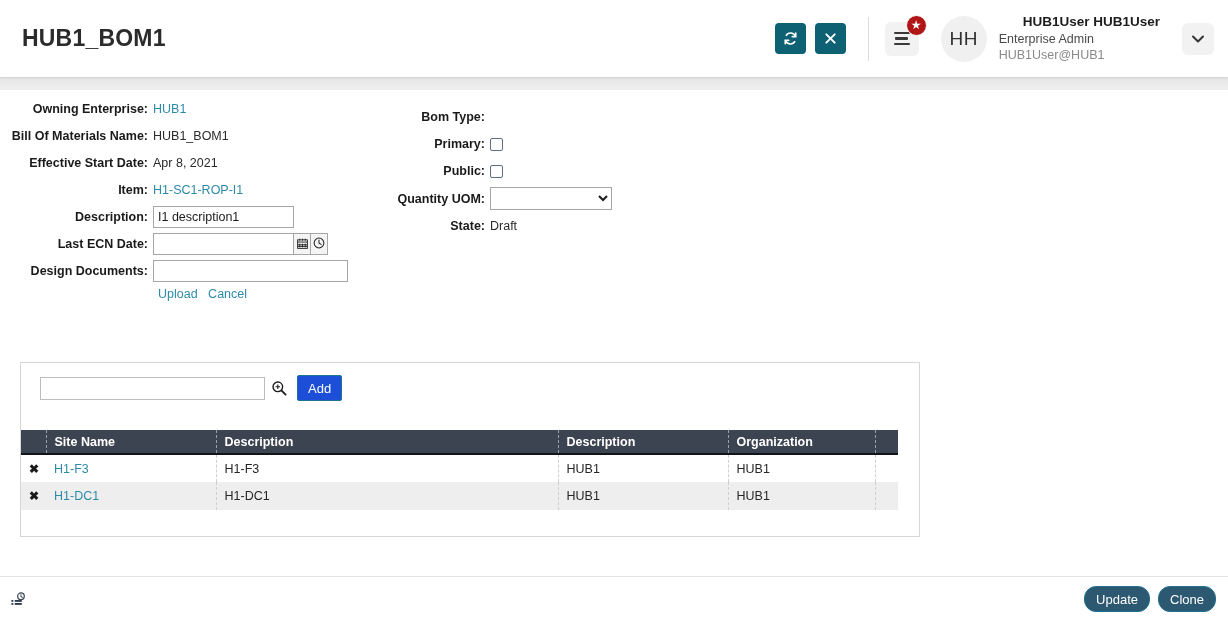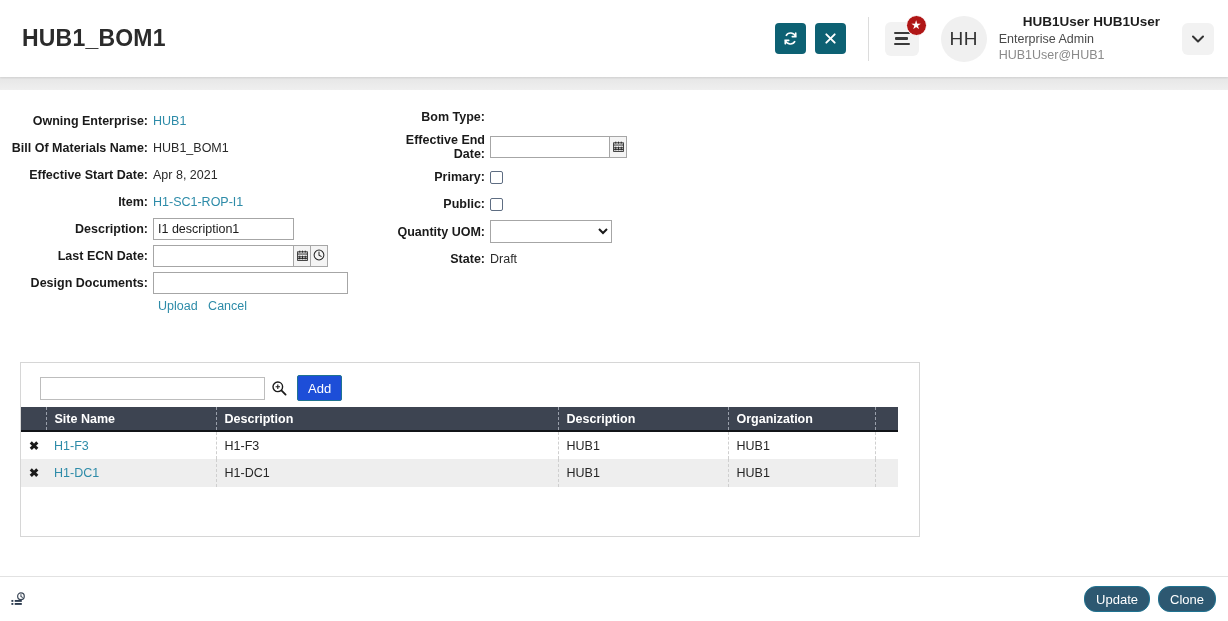--- a/index.html
+++ b/index.html
@@ -102,21 +102,21 @@
   
   .content {
     position: absolute; left: 0; top: 90px;
     width: 1228px; height: 486px;
     background: #ffffff;
   }
 
   
   .form-area { position: relative; padding-top: 16px; }
   .form-col { position: absolute; }
-  .col-left { left: 0; top: 20px; width: 370px; }
+  .col-left { left: 0; top: 8px; width: 370px; }
   .col-right { left: 380px; top: 16px; width: 330px; }
 
   .frow { display: flex; align-items: center; margin-bottom: 5px; min-height: 22px; }
   .flabel {
     font-size: 12.5px; font-weight: bold; color: #1a1a1a;
     text-align: right; padding-right: 5px; flex: 0 0 auto;
   }
   .col-left .flabel { width: 153px; }
   .col-right .flabel { width: 110px; }
   .fvalue { font-size: 12.5px; color: #2a2a2a; }
@@ -187,21 +187,21 @@
     font-family: "Liberation Sans", sans-serif; font-size: 12.5px; padding: 0 4px;
   }
   .mag-icon { margin-left: 6px; cursor: pointer; color: #1b1b1b; display:flex; }
   .add-btn {
     margin-left: 10px; height: 26px; padding: 0 10px;
     background: #1d4ed8; color: #fff; border: 1px solid #1f7391;
     border-radius: 2px; font-family: "Liberation Sans", sans-serif;
     font-size: 13px; cursor: pointer;
   }
 
-  table.grid { border-collapse: collapse; width: 877px; margin-left: 0; margin-top: 6px; table-layout: fixed; }
+  table.grid { border-collapse: collapse; width: 877px; margin-left: 0; margin-top: 29px; table-layout: fixed; }
   table.grid thead th {
     background: #3d4451; color: #ffffff;
     font-size: 12.5px; font-weight: bold; text-align: left;
     height: 24px; padding: 0 0 0 8px;
     border-right: 1px dashed #9aa0ab;
     border-bottom: 2px solid #111418;
   }
   table.grid thead th:last-child { border-right: none; }
   table.grid tbody td {
     font-size: 12.5px; color: #262626; height: 28px;
@@ -356,34 +356,20 @@
         </div>
       </div>
 
       <div class="form-col col-right">
 
         <div class="frow">
           <div class="flabel">Bom Type:</div>
           <div class="fvalue"></div>
         </div>
 
-        <div class="frow">
-          <div class="flabel">Effective End Date:</div>
-          <input class="ftext w-enddate" value="" style="">
-          <div class="icon-btn-box">
-            <span>
-              <svg width="11" height="11" viewBox="0 0 12 12" fill="none" stroke="#222" stroke-width="1">
-                <rect x="0.7" y="2" width="10.6" height="9.3"></rect>
-                <path d="M0.7 4.4h10.6"></path>
-                  <path d="M3 0.7v2.2M9 0.7v2.2M6 0.7v2.2"></path>
-                <path d="M3 6.2v4M6 6.2v4M9 6.2v4M0.9 7.4h10.2M0.9 9.2h10.2"></path>
-              </svg>
-            </span>
-          </div>
-        </div>
 
         <div class="frow">
           <div class="flabel">Primary:</div>
           <div class="cbx"></div>
         </div>
 
         <div class="frow">
           <div class="flabel">Public:</div>
           <div class="cbx"></div>
         </div>

